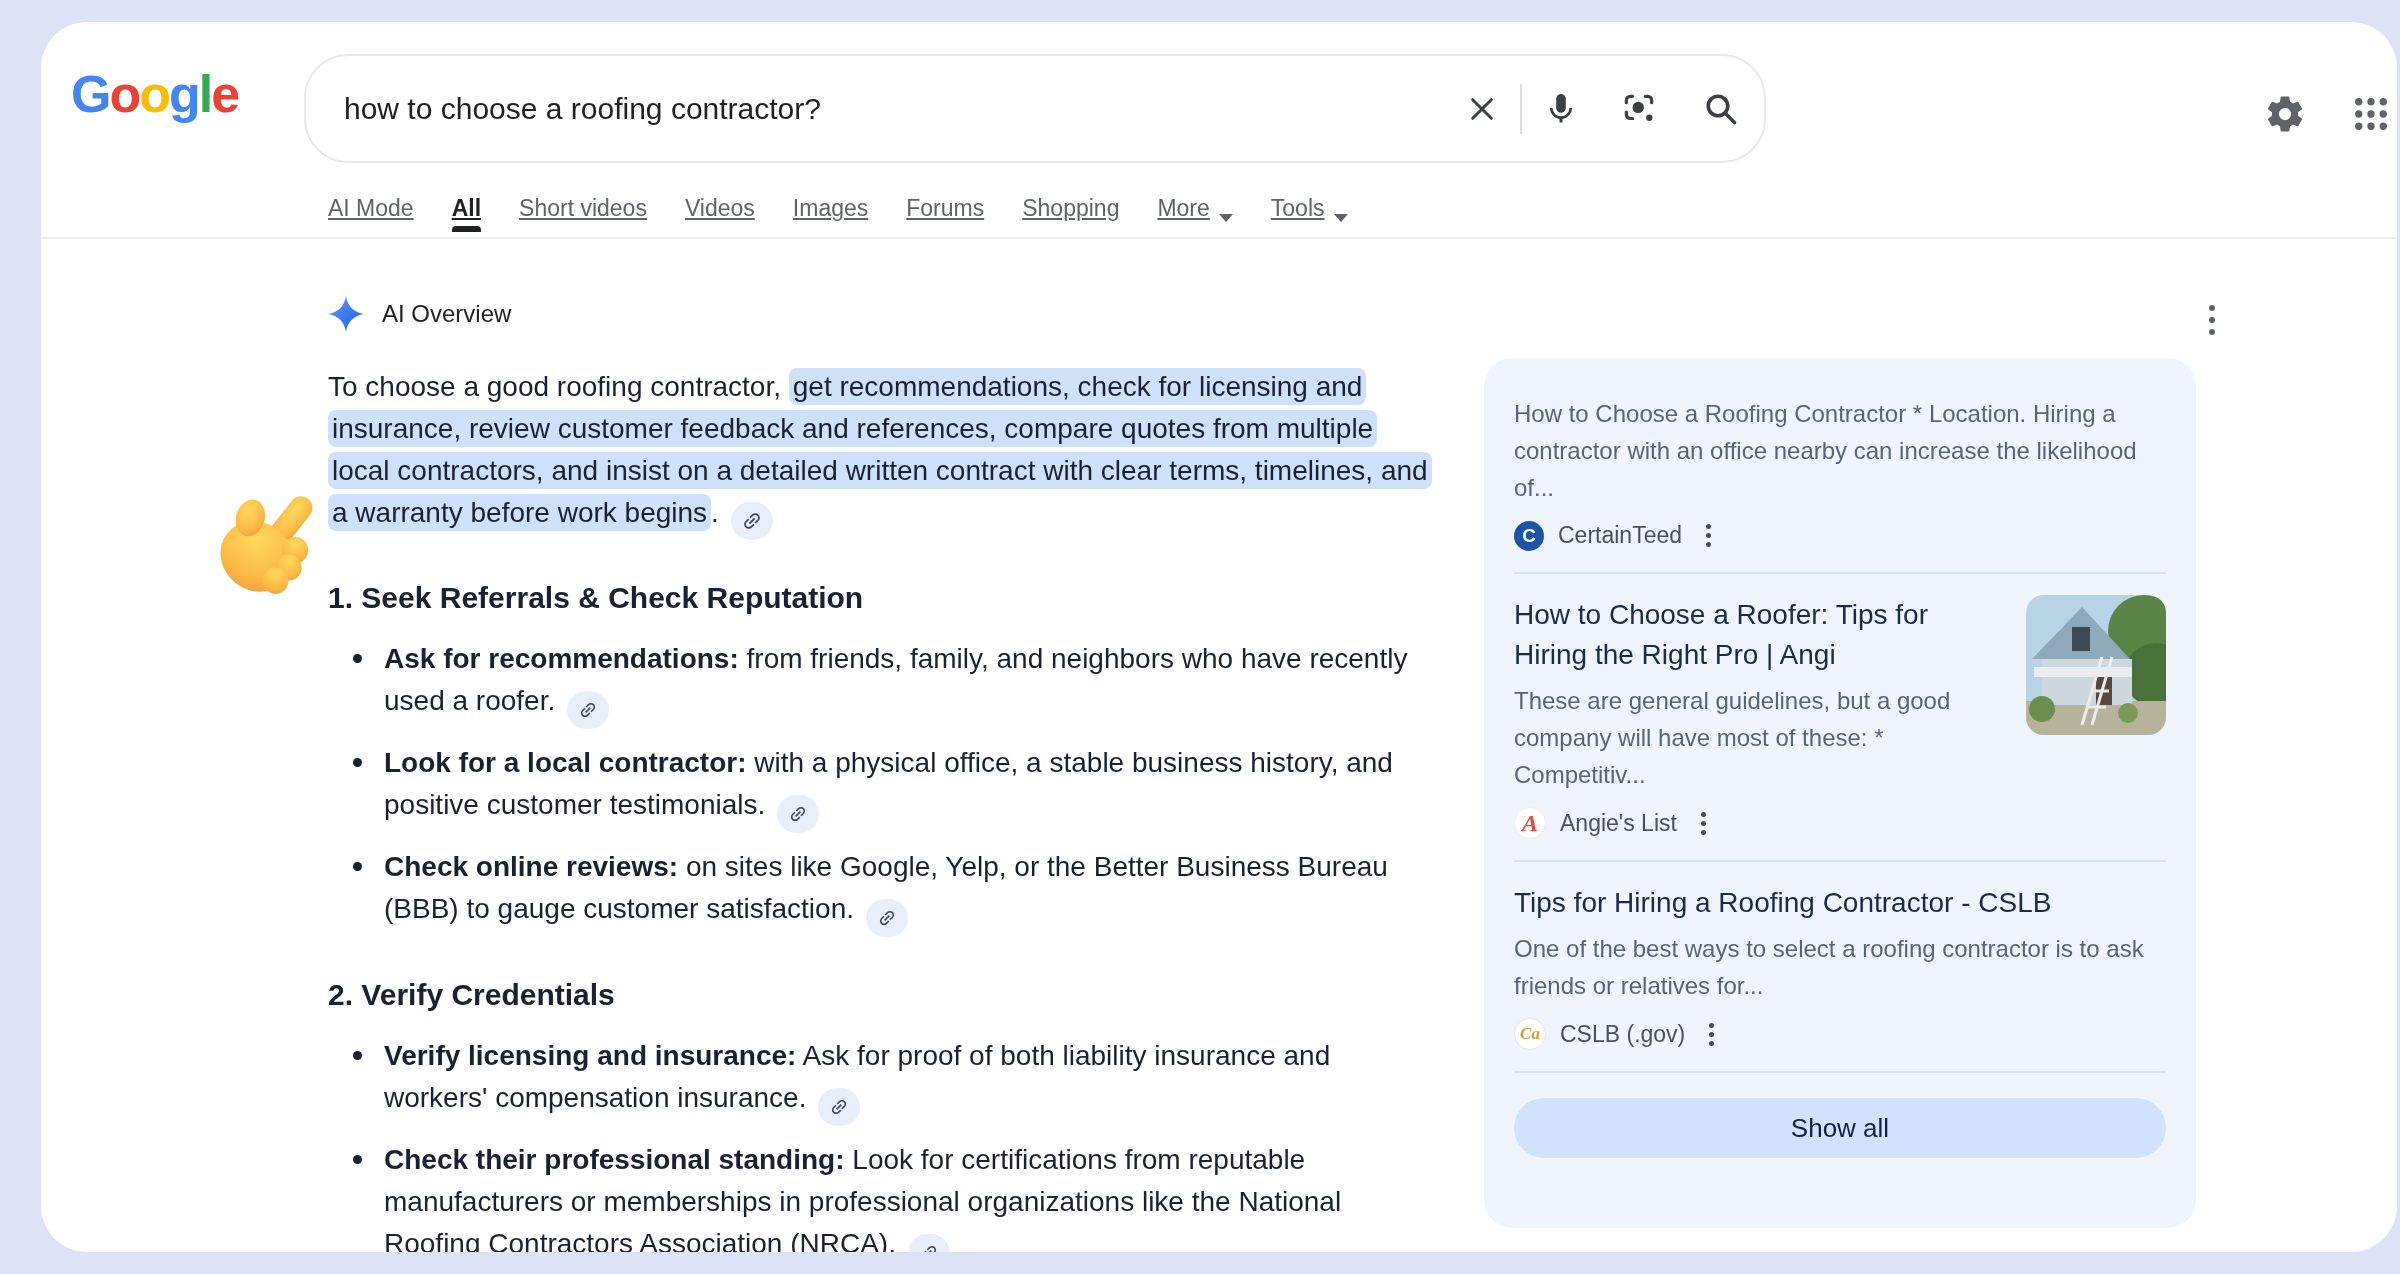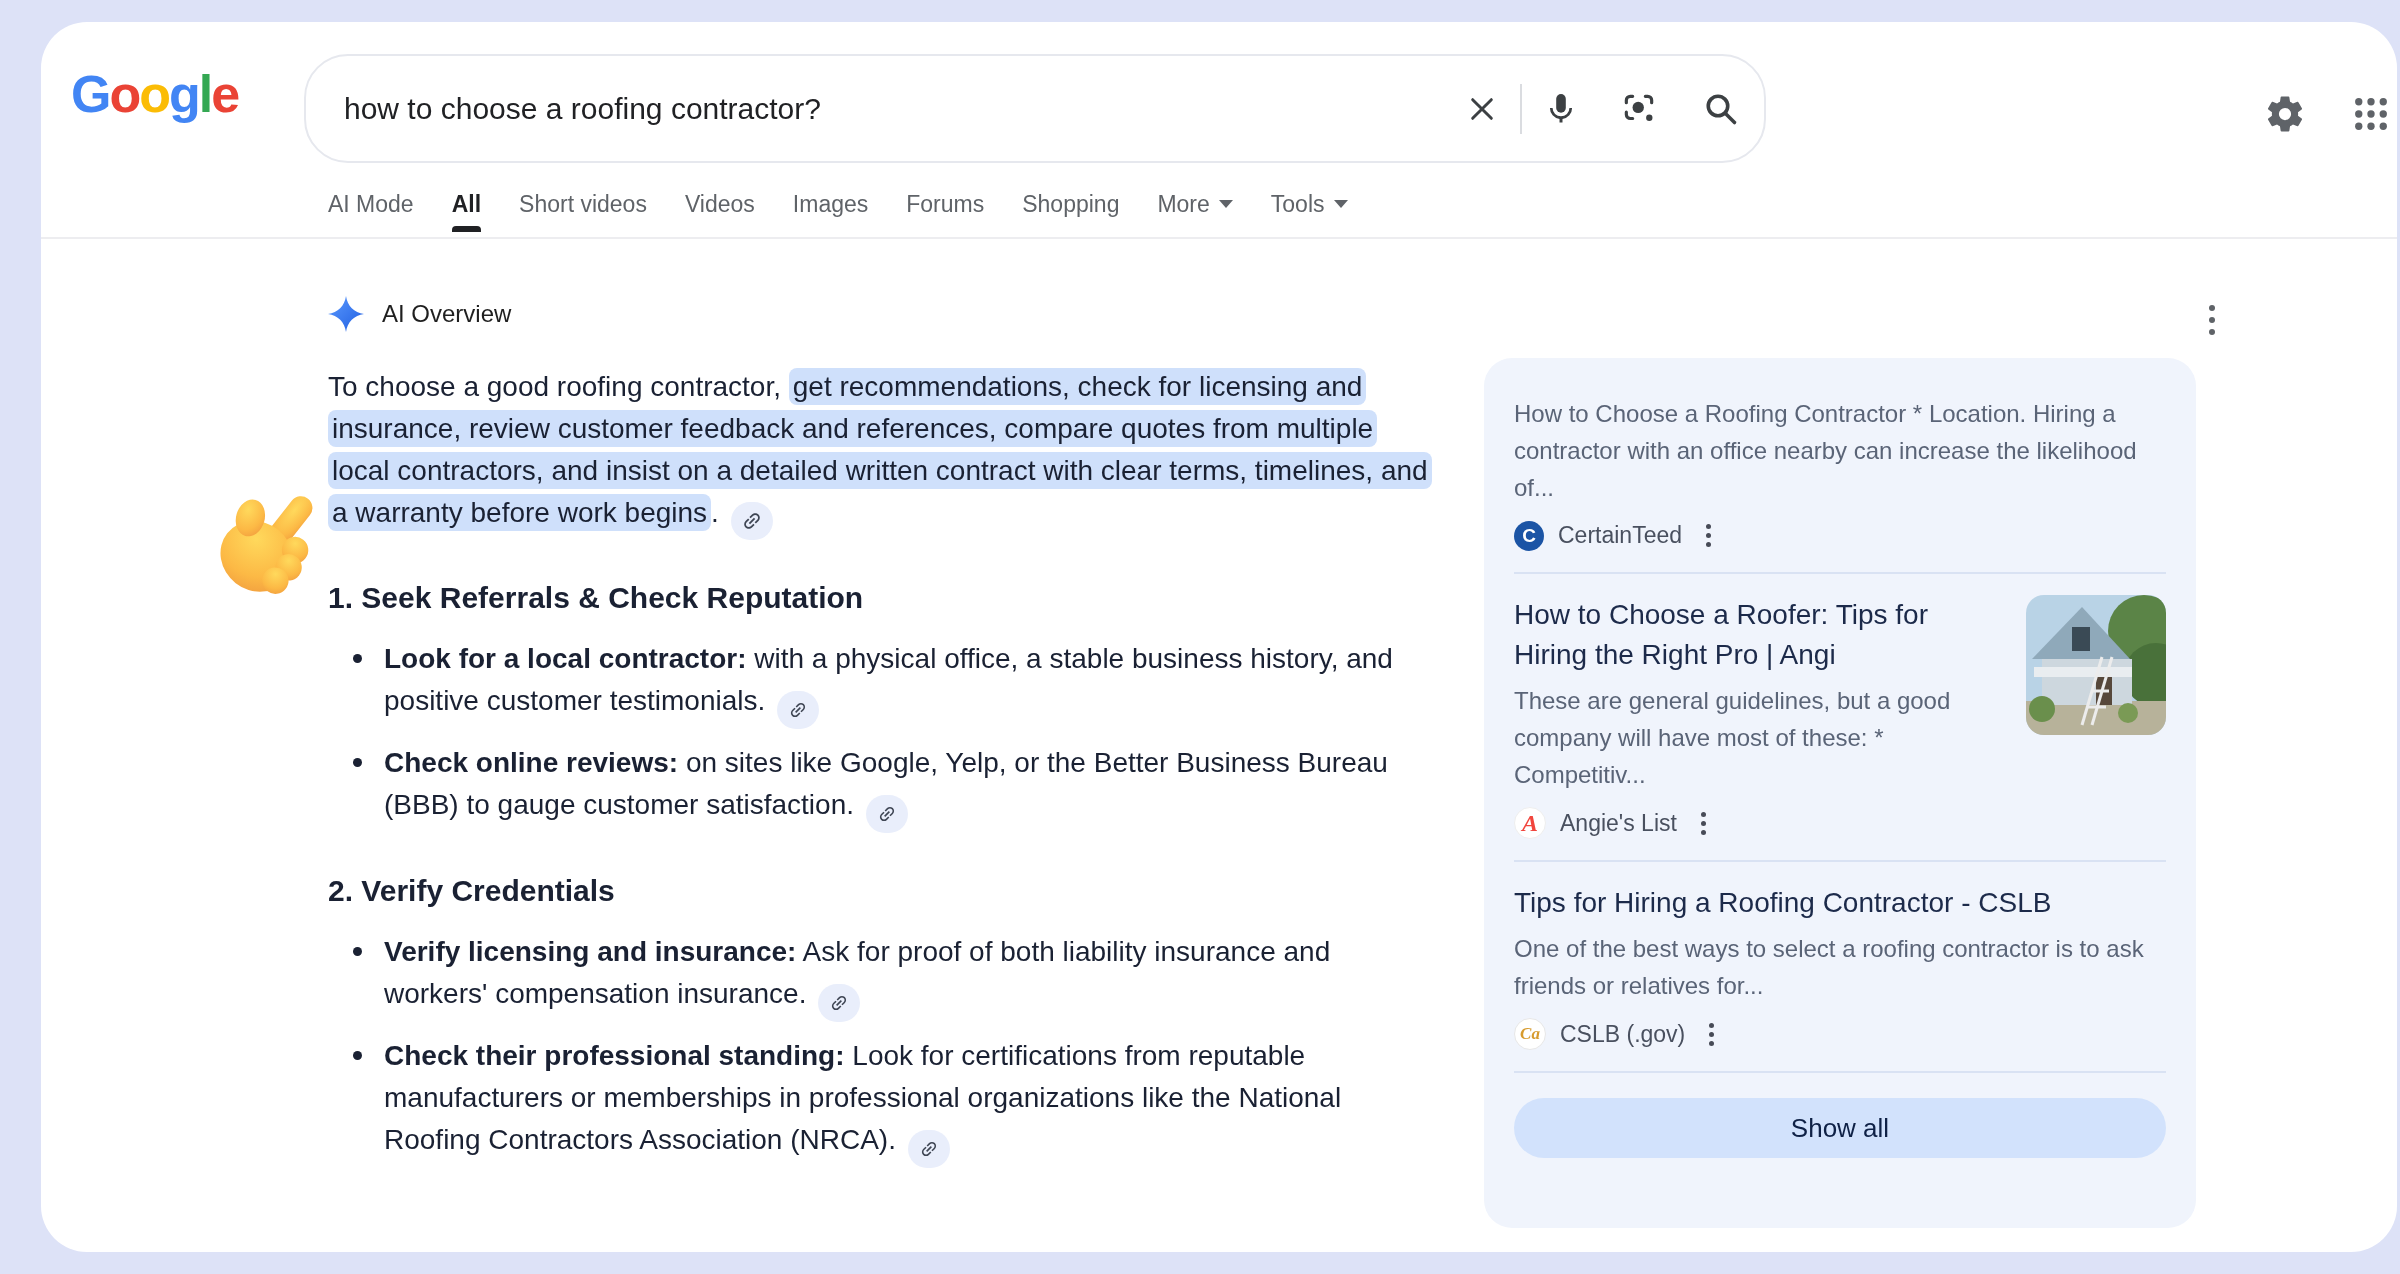--- a/index.html
+++ b/index.html
@@ -20,21 +20,21 @@
   .sb-sep{width:2px;height:50px;background:#dadce0;flex:none;}
   .sb-mic{width:78px;height:80px;}
   .sb-lens{width:78px;height:80px;}
   .sb-search{width:86px;height:80px;}
 
   .top-icons{position:absolute;left:2222px;top:70px;display:flex;gap:42px;align-items:center;}
   .ti{width:44px;height:44px;display:flex;align-items:center;justify-content:center;cursor:pointer;}
 
   
   .tabs{position:absolute;left:287px;top:164px;display:flex;gap:38px;font-size:23px;color:#5f6368;}
-  .tab{position:relative;height:36px;display:flex;align-items:center;cursor:pointer;white-space:nowrap;}
+  .tab{position:relative;height:36px;display:flex;align-items:flex-end;cursor:pointer;white-space:nowrap;text-decoration:underline;}
   .tab.active{color:#202124;font-weight:700;}
   .tab.active::after{content:"";position:absolute;left:0;right:0;bottom:-10px;height:6px;background:#202124;border-radius:4px 4px 0 0;}
   .caret{width:0;height:0;border-left:7px solid transparent;border-right:7px solid transparent;border-top:8px solid #5f6368;margin-left:9px;}
   .tabs-divider{position:absolute;left:0;top:215px;width:100%;height:2px;background:#ededf0;}
 
   
   .aio{position:absolute;left:287px;top:274px;width:1104px;color:#1a2133;}
   .aio-head{display:flex;align-items:center;gap:18px;}
   .aio-title{font-size:24px;font-weight:500;color:#1f1f1f;}
   .para{margin-top:34px;font-size:28px;line-height:42px;}
@@ -188,20 +188,27 @@
       <div class="para"><span>To choose a good roofing contractor, </span><span class="hl">get recommendations, check for licensing and insurance, review customer feedback and references, compare quotes from multiple local contractors, and insist on a detailed written contract with clear terms, timelines, and a warranty before work begins</span><span>.</span><span class="chip">
             <svg width="22" height="22" viewBox="0 0 24 24" fill="#3f4654">
               <g transform="rotate(-45 12 12)">
                 <path d="M3.9 12c0-1.71 1.39-3.1 3.1-3.1h4V7H7c-2.76 0-5 2.24-5 5s2.24 5 5 5h4v-1.9H7c-1.71 0-3.1-1.39-3.1-3.1zM8 13h8v-2H8v2zm9-6h-4v1.9h4c1.71 0 3.1 1.39 3.1 3.1s-1.39 3.1-3.1 3.1h-4V17h4c2.76 0 5-2.24 5-5s-2.24-5-5-5z"></path>
               </g>
             </svg>
           </span></div>
 
       <h3>1. Seek Referrals &amp; Check Reputation</h3>
       <ul>
+        <li><b>Ask for recommendations:</b><span> from friends, family, and neighbors who have recently used a roofer.</span><span class="chip">
+              <svg width="20" height="20" viewBox="0 0 24 24" fill="#3f4654">
+                <g transform="rotate(-45 12 12)">
+                  <path d="M3.9 12c0-1.71 1.39-3.1 3.1-3.1h4V7H7c-2.76 0-5 2.24-5 5s2.24 5 5 5h4v-1.9H7c-1.71 0-3.1-1.39-3.1-3.1zM8 13h8v-2H8v2zm9-6h-4v1.9h4c1.71 0 3.1 1.39 3.1 3.1s-1.39 3.1-3.1 3.1h-4V17h4c2.76 0 5-2.24 5-5s-2.24-5-5-5z"></path>
+                </g>
+              </svg>
+            </span></li>
         <li><b>Look for a local contractor:</b><span> with a physical office, a stable business history, and positive customer testimonials.</span><span class="chip">
               <svg width="20" height="20" viewBox="0 0 24 24" fill="#3f4654">
                 <g transform="rotate(-45 12 12)">
                   <path d="M3.9 12c0-1.71 1.39-3.1 3.1-3.1h4V7H7c-2.76 0-5 2.24-5 5s2.24 5 5 5h4v-1.9H7c-1.71 0-3.1-1.39-3.1-3.1zM8 13h8v-2H8v2zm9-6h-4v1.9h4c1.71 0 3.1 1.39 3.1 3.1s-1.39 3.1-3.1 3.1h-4V17h4c2.76 0 5-2.24 5-5s-2.24-5-5-5z"></path>
                 </g>
               </svg>
             </span></li>
         <li><b>Check online reviews:</b><span> on sites like Google, Yelp, or the Better Business Bureau (BBB) to gauge customer satisfaction.</span><span class="chip">
               <svg width="20" height="20" viewBox="0 0 24 24" fill="#3f4654">
                 <g transform="rotate(-45 12 12)">

